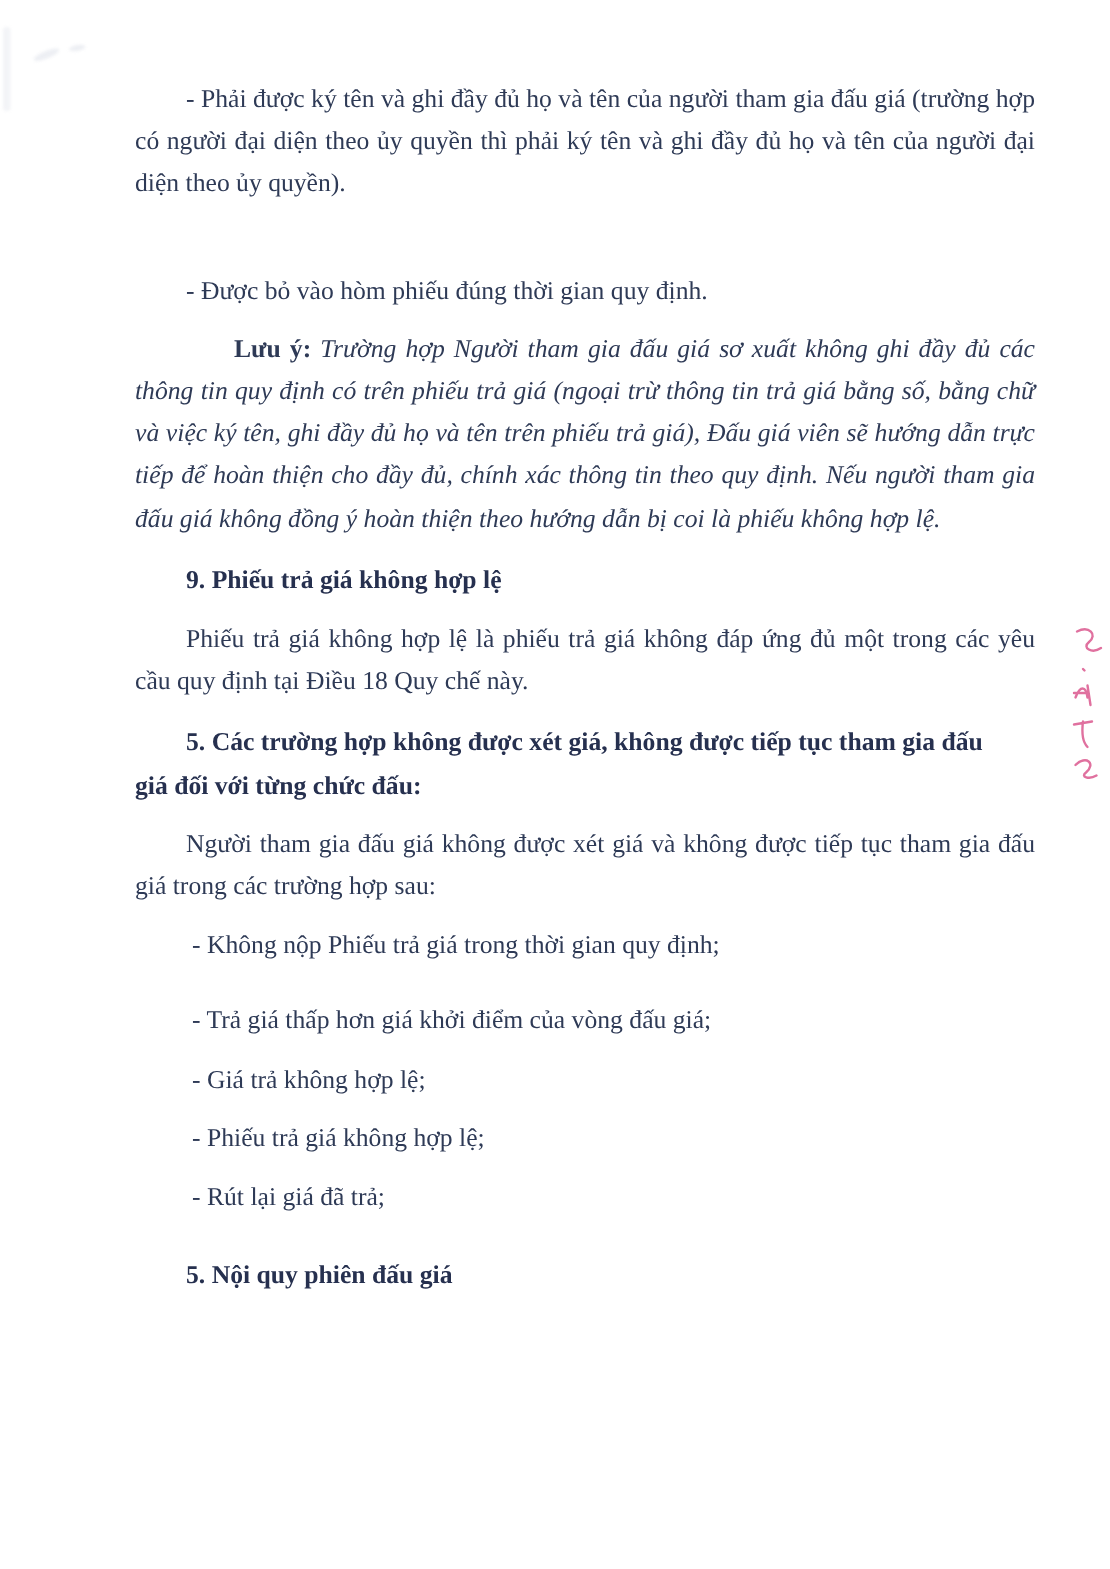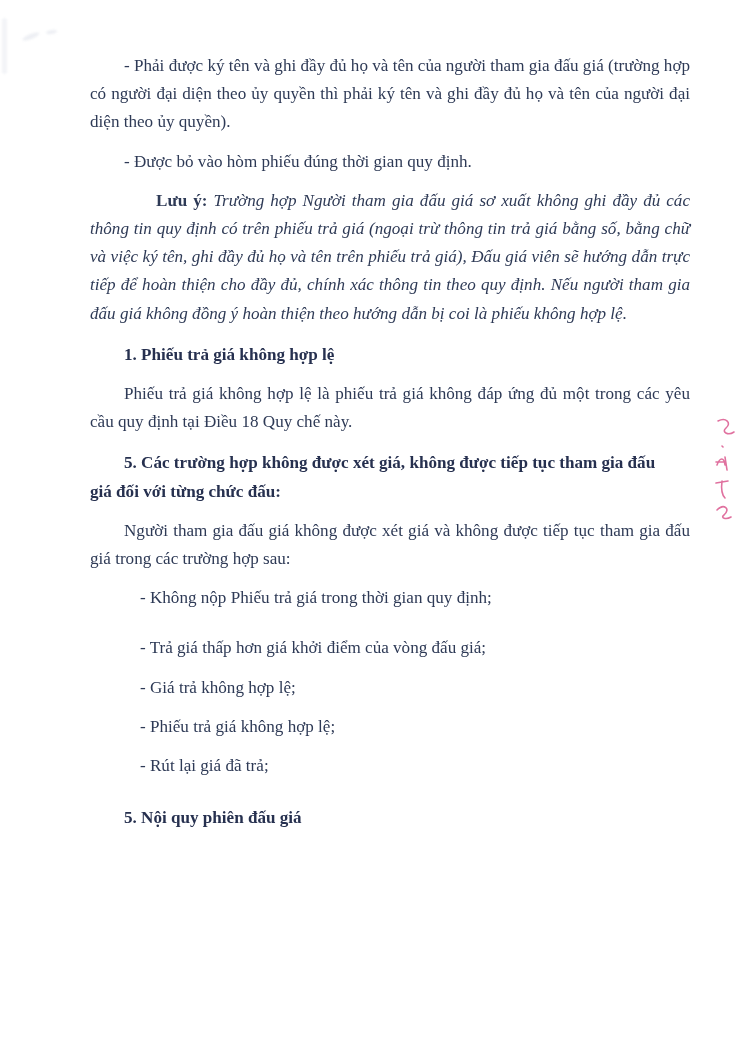--- a/index.html
+++ b/index.html
@@ -53,22 +53,22 @@
     font-size: 17.1px;
     line-height: 28.2px;
     text-align: justify;
     text-justify: inter-word;
     color: #2e3a56;
   }
 
   
   .para      { text-indent: 34px; }
   
-  .dash      { text-indent: 34px; }
-  .dash-wide { text-indent: 38px; margin-left: 12px; }
+  .dash      { text-indent: 34px; margin-top: 32px; }
+  .dash-wide { text-indent: 38px; }
 
   .heading {
     margin: 0;
     font-size: 17.1px;
     line-height: 28.2px;
     font-weight: bold;
     text-indent: 34px;
     text-align: justify;
     color: #26304f;
   }
@@ -125,21 +125,21 @@
 
     <p class="para">- Phải được ký tên và ghi đầy đủ họ và tên của người tham gia đấu giá (trường hợp có người đại diện theo ủy quyền thì phải ký tên và ghi đầy đủ họ và tên của người đại diện theo ủy quyền).</p>
     <div class="gap-sm"></div>
 
     <p class="dash">- Được bỏ vào hòm phiếu đúng thời gian quy định.</p>
     <div class="gap-sm"></div>
 
     <p class="note"><b>Lưu ý:</b><span> Trường hợp Người tham gia đấu giá sơ xuất không ghi đầy đủ các thông tin quy định có trên phiếu trả giá (ngoại trừ thông tin trả giá bằng số, bằng chữ và việc ký tên, ghi đầy đủ họ và tên trên phiếu trả giá), Đấu giá viên sẽ hướng dẫn trực tiếp để hoàn thiện cho đầy đủ, chính xác thông tin theo quy định. Nếu người tham gia đấu giá không đồng ý hoàn thiện theo hướng dẫn bị coi là phiếu không hợp lệ.</span></p>
     <div class="gap-md"></div>
 
-    <p class="heading">1. Phiếu trả giá không hợp lệ</p>
+    <p class="heading">9. Phiếu trả giá không hợp lệ</p>
     <div class="gap-sm"></div>
 
     <p class="para">Phiếu trả giá không hợp lệ là phiếu trả giá không đáp ứng đủ một trong các yêu cầu quy định tại Điều 18 Quy chế này.</p>
     <div class="gap-md"></div>
 
     <p class="heading">5. Các trường hợp không được xét giá, không được tiếp tục tham gia đấu</p>
     <p class="heading cont">giá đối với từng chức đấu:</p>
     <div class="gap-sm"></div>
 
     <p class="para">Người tham gia đấu giá không được xét giá và không được tiếp tục tham gia đấu giá trong các trường hợp sau:</p>

